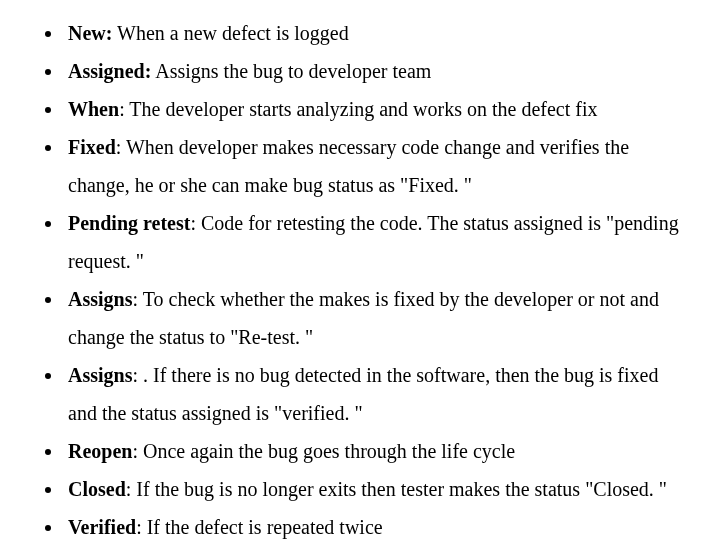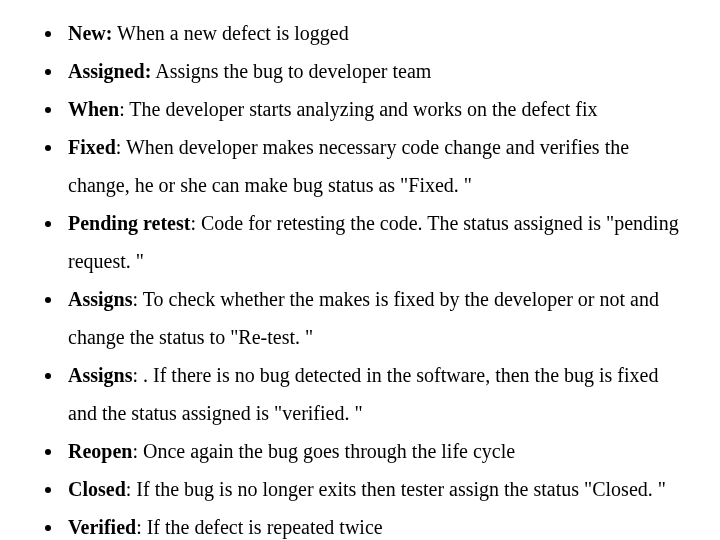--- a/index.html
+++ b/index.html
@@ -36,17 +36,17 @@
 <div class="page">
   <ul class="defect-list">
     <li><span class="term">New:</span><span> When a new defect is logged</span></li>
     <li><span class="term">Assigned:</span><span> Assigns the bug to developer team</span></li>
     <li><span class="term">When</span><span>: The developer starts analyzing and works on the defect fix</span></li>
     <li><span class="term">Fixed</span><span>: When developer makes necessary code change and verifies the change, he or she can make bug status as "Fixed. "</span></li>
     <li><span class="term">Pending retest</span><span>: Code for retesting the code. The status assigned is "pending request. "</span></li>
     <li><span class="term">Assigns</span><span>: To check whether the makes is fixed by the developer or not and change the status to "Re-test. "</span></li>
     <li><span class="term">Assigns</span><span>: . If there is no bug detected in the software, then the bug is fixed and the status assigned is "verified. "</span></li>
     <li><span class="term">Reopen</span><span>: Once again the bug goes through the life cycle</span></li>
-    <li><span class="term">Closed</span><span>: If the bug is no longer exits then tester assign the status "Closed. "</span></li>
+    <li><span class="term">Closed</span><span>: If the bug is no longer exits then tester makes the status "Closed. "</span></li>
     <li><span class="term">Verified</span><span>: If the defect is repeated twice</span></li>
 
   </ul>
 </div>
 
 </body></html>

